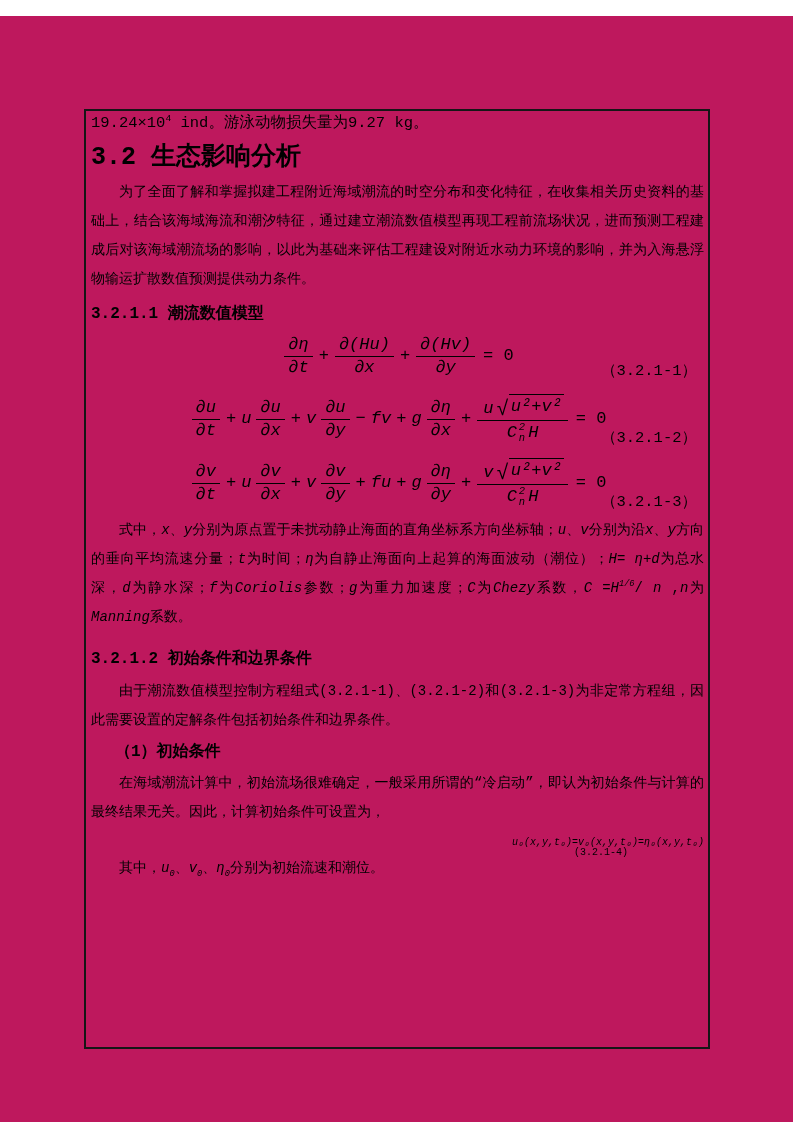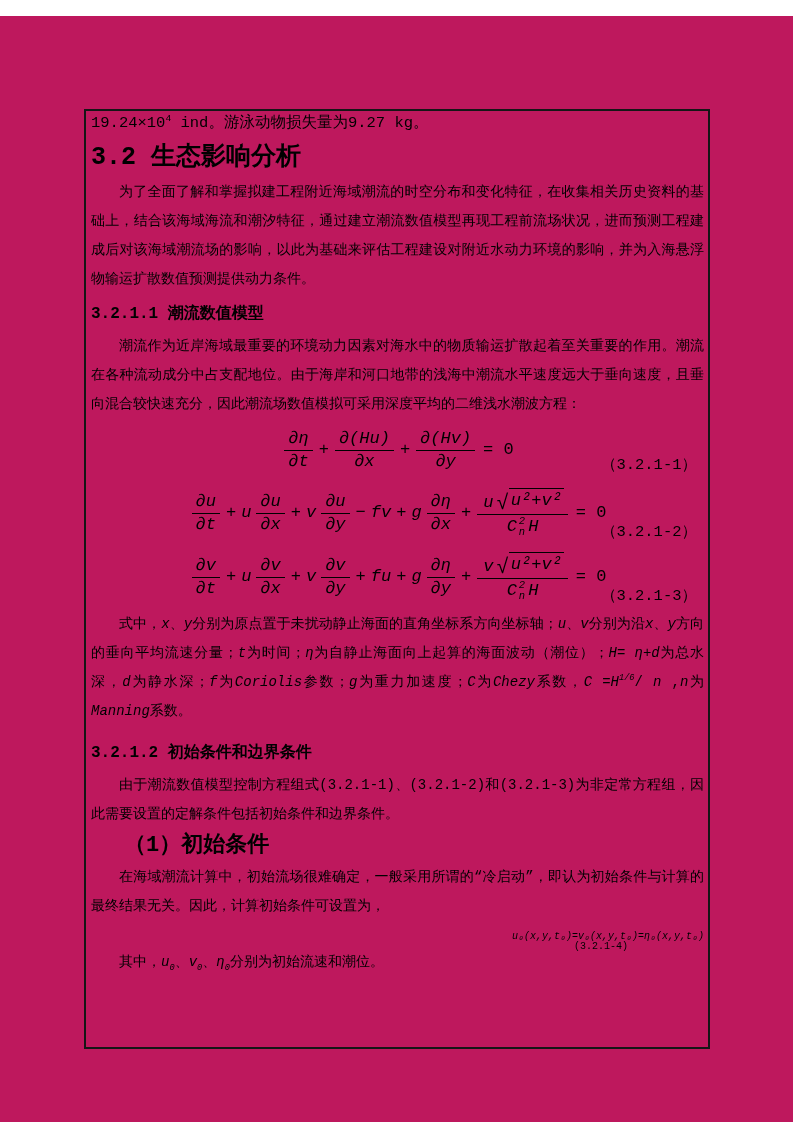--- a/index.html
+++ b/index.html
@@ -10,21 +10,21 @@
   .cell{
     position:absolute;left:84px;top:93px;width:626px;height:940px;
     box-sizing:border-box;border:2px solid #161616;
     padding:1px 4px 0 5px;overflow:hidden;
   }
   .intro{margin:0;font-size:15.5px;line-height:23px;}
   .h1{font-size:25px;line-height:27px;font-weight:700;margin:9px 0 0;}
   .h2{font-size:17px;line-height:23px;font-weight:700;margin:13px 0 0;}
   .h3{font-size:16px;line-height:22px;font-weight:700;margin:9px 0 0;}
   .h3b{margin-top:16px;}
-  .h4{font-size:22px;line-height:22px;font-weight:700;margin:6px 0 0;text-indent:1.5em;}
+  .h4{font-size:16px;line-height:22px;font-weight:700;margin:6px 0 0;text-indent:1.5em;}
   p.body{font-size:14px;line-height:29px;margin:7px 0 0;text-indent:2em;text-align:justify;}
   p.tight{margin-top:6px;}
   p.last{margin-top:0;line-height:26px;}
 
   
   .run-i{font-style:italic;}
   .run-sup{vertical-align:super;font-size:0.62em;line-height:0;}
   .run-isup{vertical-align:super;font-size:0.62em;line-height:0;font-style:italic;}
   .run-isub{vertical-align:sub;font-size:0.62em;line-height:0;font-style:italic;}
 
@@ -54,21 +54,20 @@
   <div class="cell">
 
     <p class="intro"><span>19.24×10</span><span class="run-sup">4</span><span> ind。游泳动物损失量为9.27 kg。</span></p>
 
     <div class="h1">3.2 生态影响分析</div>
 
     <p class="body">为了全面了解和掌握拟建工程附近海域潮流的时空分布和变化特征，在收集相关历史资料的基础上，结合该海域海流和潮汐特征，通过建立潮流数值模型再现工程前流场状况，进而预测工程建成后对该海域潮流场的影响，以此为基础来评估工程建设对附近水动力环境的影响，并为入海悬浮物输运扩散数值预测提供动力条件。</p>
 
     <div class="h3">3.2.1.1 潮流数值模型</div>
 
-    <p class="body">潮流作为近岸海域最重要的环境动力因素对海水中的物质输运扩散起着至关重要的作用。潮流在各种流动成分中占支配地位。由于海岸和河口地带的浅海中潮流水平速度远大于垂向速度，且垂向混合较快速充分，因此潮流场数值模拟可采用深度平均的二维浅水潮波方程：</p>
 
     <div class="eq-row">
       <span class="frac">
         <span class="num">∂η</span>
         <span class="den">∂t</span>
       </span>
       <span class="op">+</span>
       <span class="frac">
         <span class="num">∂(Hu)</span>
         <span class="den">∂x</span>

